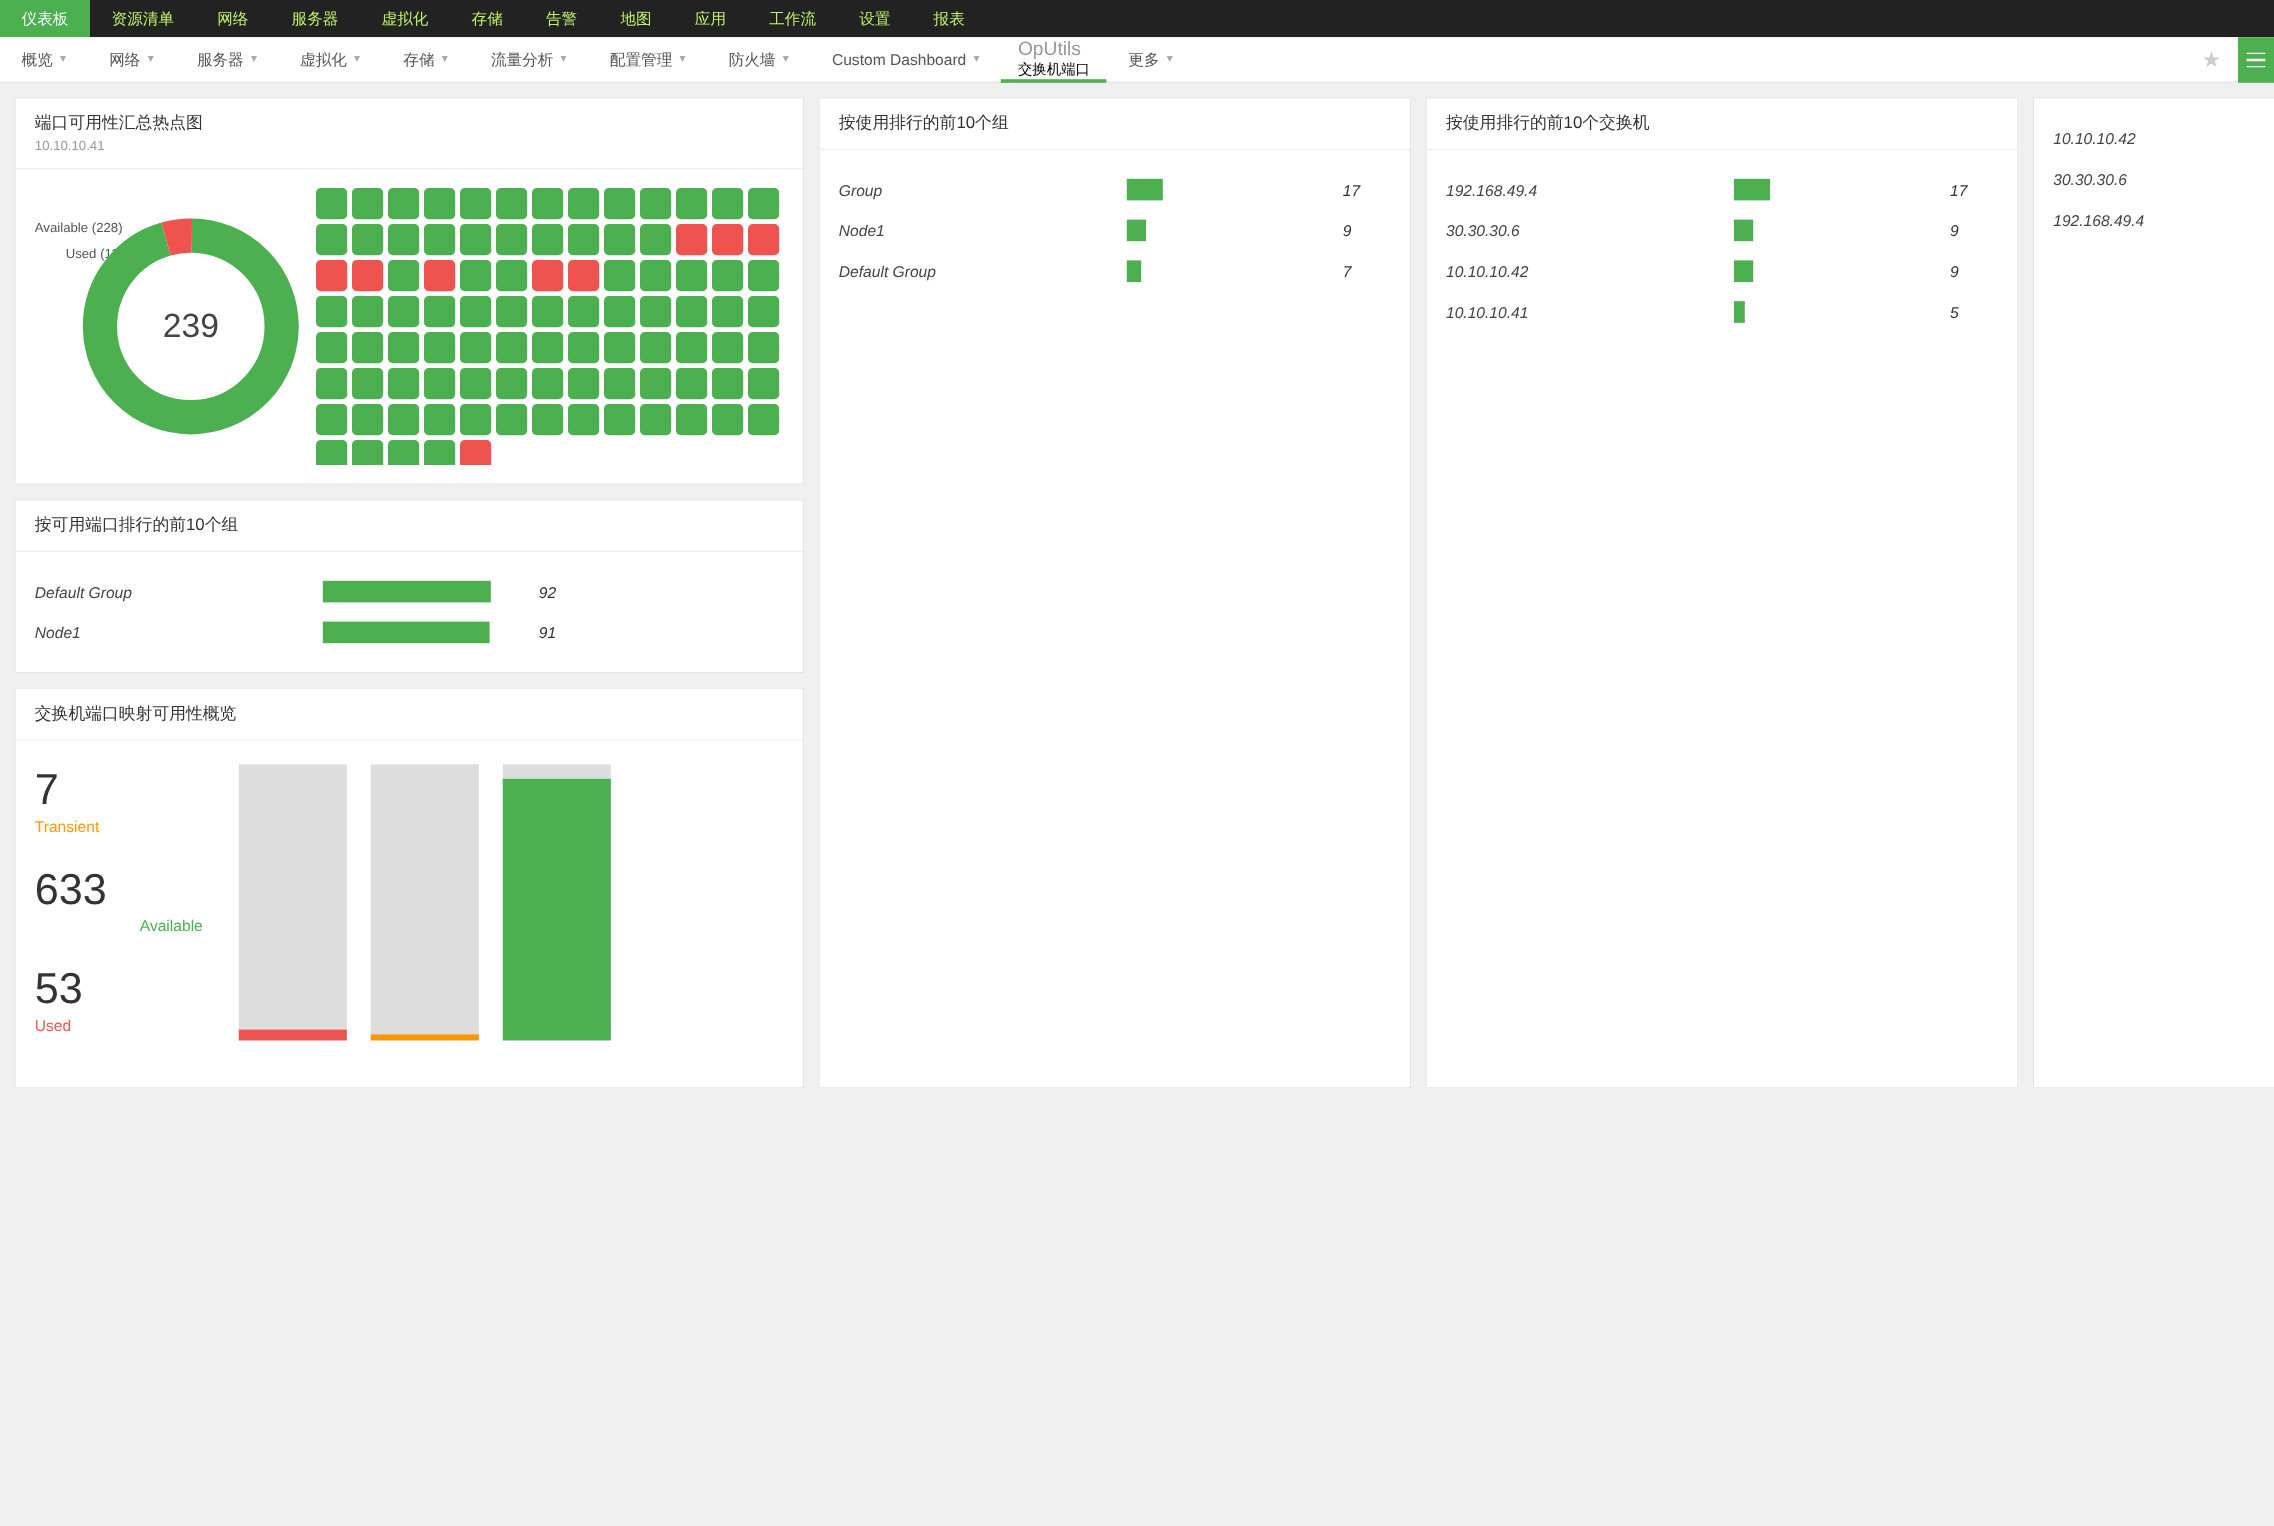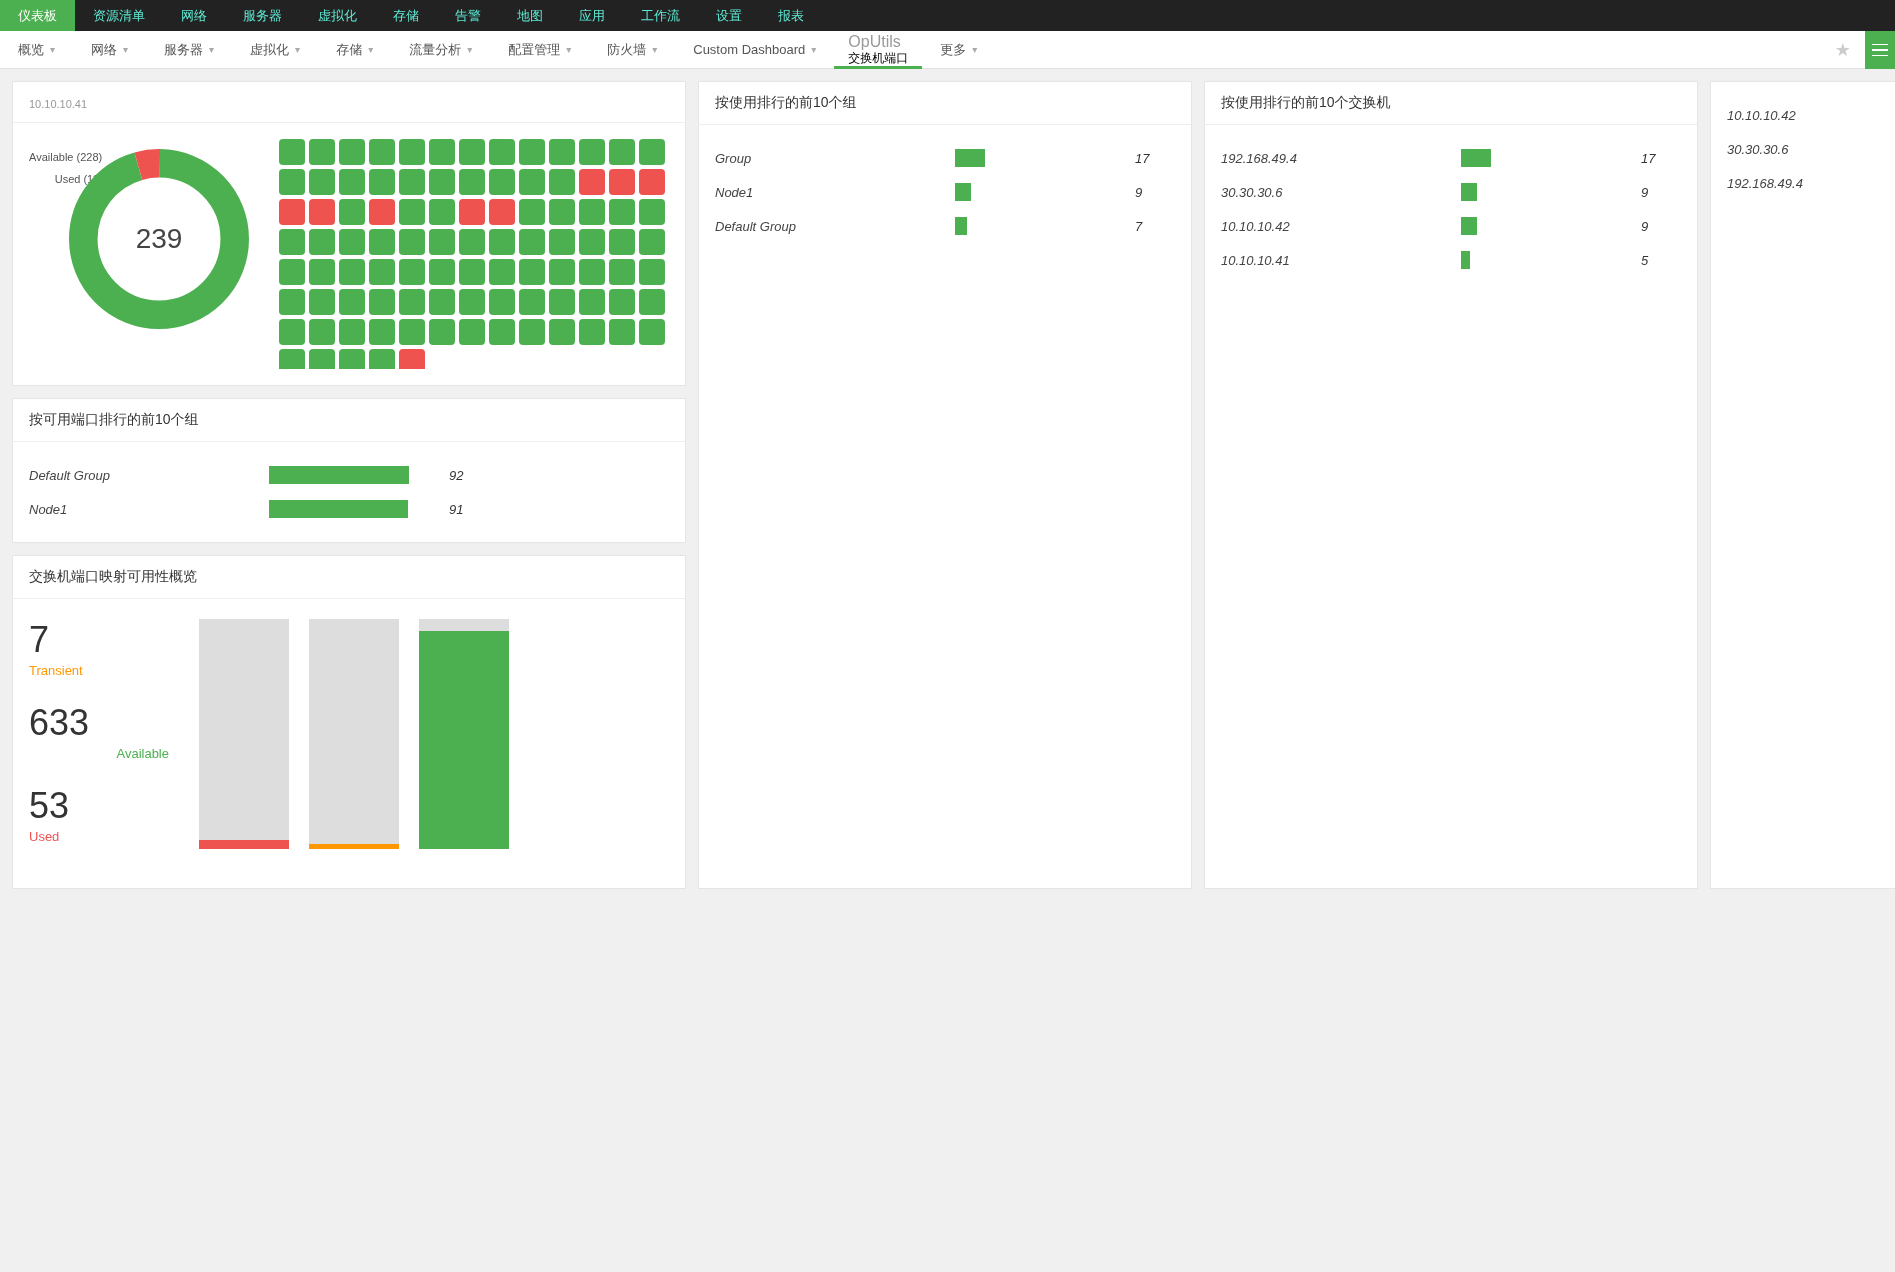--- a/index.html
+++ b/index.html
@@ -1,20 +1,20 @@
 <!DOCTYPE html>
 <html><head>
 <meta charset="utf-8">
 <style>
 * { margin: 0; padding: 0; box-sizing: border-box; }
 body { font-family: -apple-system, "Segoe UI", "Microsoft YaHei", sans-serif; background: #f0f0f0; font-size: 13px; color: #333; }
 
 
 .topnav { background: #222; display: flex; height: 31px; }
-.topnav-item { color: #5eead4; padding: 0 18px; line-height: 31px; cursor: pointer; font-size: 13px; }
+.topnav-item { color: #bef264; padding: 0 18px; line-height: 31px; cursor: pointer; font-size: 13px; }
 .topnav-item.active { background: #4caf50; color: #fff; }
 
 
 .subnav { background: #fff; border-bottom: 1px solid #e0e0e0; display: flex; align-items: center; height: 38px; position: relative; }
 .subnav-item { padding: 0 18px; line-height: 38px; color: #555; cursor: pointer; display: flex; align-items: center; gap: 6px; }
 .subnav-item .chev { color: #aaa; font-size: 10px; }
 .subnav-tab { padding: 4px 14px 0; line-height: 16px; font-size: 11px; color: #888; border-bottom: 3px solid transparent; cursor: pointer; }
 .subnav-tab.active { border-bottom-color: #4caf50; color: #333; }
 .subnav-tab .t1 { display:block; font-size:16px; color:#999; }
 .subnav-tab .t2 { display:block; font-size:12px; color:#000000; }
@@ -26,21 +26,21 @@
 .content { display: flex; gap: 12px; padding: 12px; }
 .col-left { flex: 1; display: flex; flex-direction: column; gap: 12px; }
 .col-right { flex: 1; display: flex; flex-direction: row; gap: 12px; }
 
 .card { background: #fff; border: 1px solid #e5e5e5; }
 .card-header { padding: 12px 16px; font-size: 14px; color: #333; border-bottom: 1px solid #eee; }
 .card-header .sub { font-size: 11px; color: #999; margin-top: 4px; }
 .card-body { padding: 16px; }
 
 
-.heat-card .card-body { display: flex; gap: 20px; align-items: flex-start; }
+.heat-card .card-body { display: flex; gap: 4px; align-items: center; }
 .donut-wrap { position: relative; width: 230px; }
 .donut-labels { position: absolute; left: 0; top: 12px; font-size: 11px; color: #555; text-align: right; }
 .donut-labels div { margin-bottom: 10px; }
 .donut { position: relative; width: 200px; height: 200px; margin-left: 30px; }
 .donut svg { width: 200px; height: 200px; }
 .donut-center { position: absolute; top: 50%; left: 50%; transform: translate(-50%,-50%); font-size: 28px; color: #444; }
 .heatmap { flex: 1; display: grid; grid-template-columns: repeat(13, 26px); gap: 4px; max-height: 230px; overflow-y: auto; padding-right: 4px; }
 .heat-cell { width: 26px; height: 26px; border-radius: 4px; background: #4caf50; }
 .heat-cell.used { background: #ef5350; }
 
@@ -142,20 +142,21 @@
         <path d="M0 0h16M0 6h16M0 12h16" stroke="#fff" stroke-width="2"></path>
       </svg>
   </div>
 </div>
 
 <div class="content">
   <div class="col-left">
 
     <div class="card heat-card">
       <div class="card-header">
+        <div>端口可用性汇总热点图</div>
         <div class="sub">10.10.10.41</div>
       </div>
       <div class="card-body">
         <div class="donut-wrap">
           <div class="donut-labels">
             <div>Available (228)</div>
             <div>Used (11)</div>
           </div>
           <div class="donut">
             <svg viewBox="0 0 42 42">

